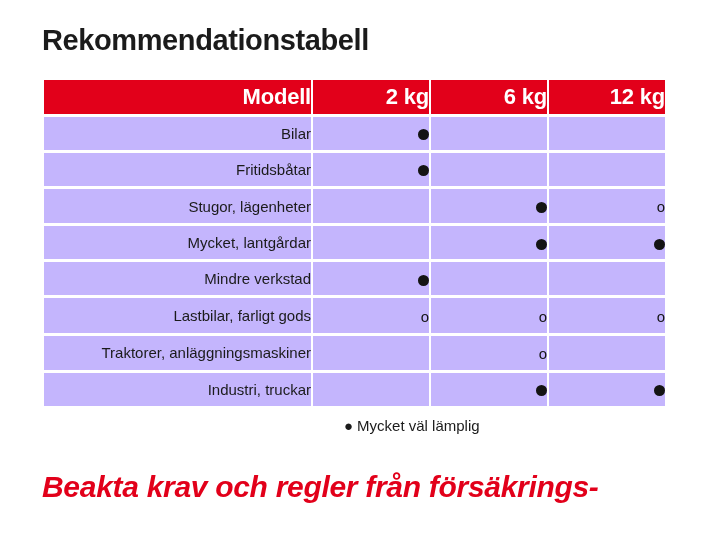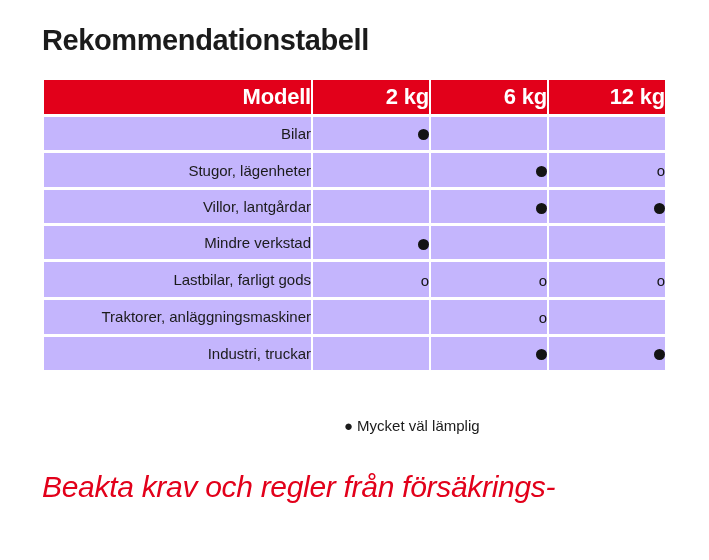--- a/index.html
+++ b/index.html
@@ -124,21 +124,21 @@
   }
 
   
   #footer-note {
     position: absolute;
     left: 42px;
     top: 468px;
     width: 660px;
     color: #e2001a;
     font-size: 30px;
-    font-weight: normal;
+    font-weight: bold;
     font-style: italic;
     line-height: 38px;
     letter-spacing: -0.3px;
   }
   #footer-note .note-line {
     display: block;
     white-space: nowrap;
   }
 </style>
 </head>
@@ -164,27 +164,33 @@
       </tr>
     </thead>
     <tbody id="table-body">
         <tr>
           <td class="model-cell">Bilar</td>
           <td class="mark-cell"><span class="mark-full"></span></td>
           <td class="mark-cell"><span class="mark-empty"></span></td>
           <td class="mark-cell"><span class="mark-empty"></span></td>
         </tr>
         <tr>
+          <td class="model-cell">Fritidsbåtar</td>
+          <td class="mark-cell"><span class="mark-full"></span></td>
+          <td class="mark-cell"><span class="mark-empty"></span></td>
+          <td class="mark-cell"><span class="mark-empty"></span></td>
+        </tr>
+        <tr>
           <td class="model-cell">Stugor, lägenheter</td>
           <td class="mark-cell"><span class="mark-empty"></span></td>
           <td class="mark-cell"><span class="mark-full"></span></td>
           <td class="mark-cell"><span class="mark-open">o</span></td>
         </tr>
         <tr>
-          <td class="model-cell">Villor, lantgårdar</td>
+          <td class="model-cell">Mycket, lantgårdar</td>
           <td class="mark-cell"><span class="mark-empty"></span></td>
           <td class="mark-cell"><span class="mark-full"></span></td>
           <td class="mark-cell"><span class="mark-full"></span></td>
         </tr>
         <tr>
           <td class="model-cell">Mindre verkstad</td>
           <td class="mark-cell"><span class="mark-full"></span></td>
           <td class="mark-cell"><span class="mark-empty"></span></td>
           <td class="mark-cell"><span class="mark-empty"></span></td>
         </tr>

